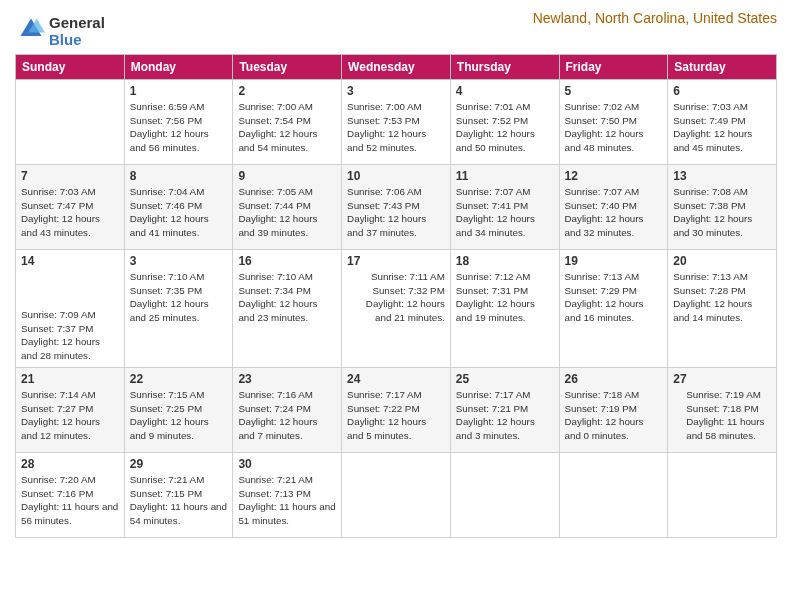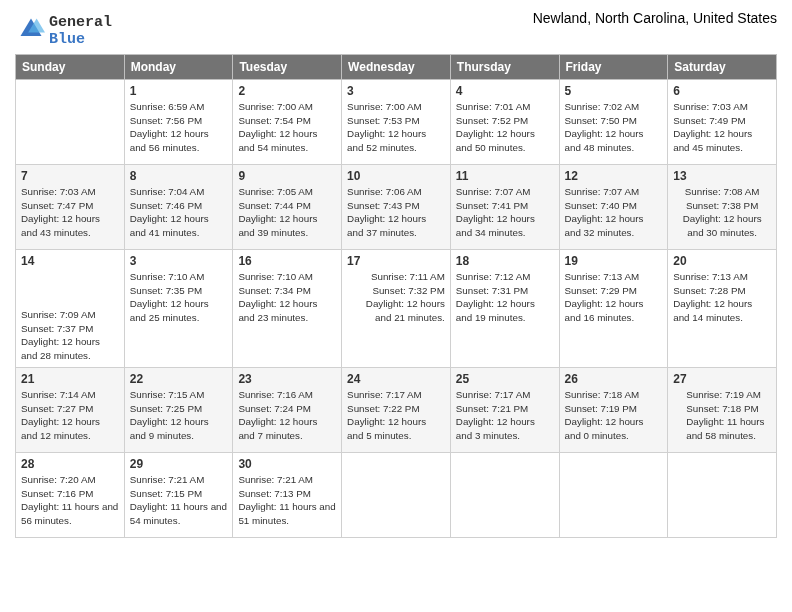--- a/index.html
+++ b/index.html
@@ -29,29 +29,29 @@
     .title-area {
       text-align: right;
     }
     .month-title {
       font-size: 32px;
       font-weight: bold;
       color: #333;
     }
     .location {
       font-size: 14px;
-      color: #000000;
+      color: #a16207;
     }
     table {
       width: 100%;
       border-collapse: collapse;
       font-size: 10.5px;
     }
     thead th {
-      background: #737373;
+      background: #be185d;
       color: #fff;
       text-align: left;
       padding: 5px 6px;
       font-size: 12px;
       font-weight: bold;
       border: 1px solid #c0c0c0;
     }
     tbody td {
       border: 1px solid #d0d0d0;
       vertical-align: top;
@@ -85,21 +85,21 @@
 <body>
 
 <div class="header-area">
   <div class="logo">
     <div>
       <svg class="logo-icon" viewBox="0 0 40 40">
         <polygon points="20,5 35,30 5,30" fill="#3a76c4"></polygon>
         <polygon points="28,5 40,25 16,25" fill="#5ab4e8" opacity="0.7"></polygon>
       </svg>
     </div>
-    <div style="margin-left:4px;font-family:Liberation Mono, monospace;">
+    <div style="margin-left:4px;">
       <div style="font-size:15px;font-weight:bold;color:#333;">General</div>
       <div style="font-size:15px;font-weight:bold;color:#3a76c4;">Blue</div>
     </div>
   </div>
   <div class="title-area">
     <div class="location">Newland, North Carolina, United States</div>
   </div>
 </div>
 
 <table>
@@ -186,21 +186,21 @@
 Daylight: 12 hours and 34 minutes.</div>
         </td>
         <td>
           <span class="day-num">12</span>
           <div class="cell-info" style="white-space: pre-line;">Sunrise: 7:07 AM
 Sunset: 7:40 PM
 Daylight: 12 hours and 32 minutes.</div>
         </td>
         <td>
           <span class="day-num">13</span>
-          <div class="cell-info" style="white-space: pre-line; text-align: center;">Sunrise: 7:08 AM
+          <div class="cell-info" style="white-space: pre-line;">Sunrise: 7:08 AM
 Sunset: 7:38 PM
 Daylight: 12 hours and 30 minutes.</div>
         </td>
       </tr>
       <tr>
         <td>
           <span class="day-num">14</span>
           <div class="cell-info" style="white-space: pre-line; margin-top: 40px;">Sunrise: 7:09 AM
 Sunset: 7:37 PM
 Daylight: 12 hours and 28 minutes.</div>

